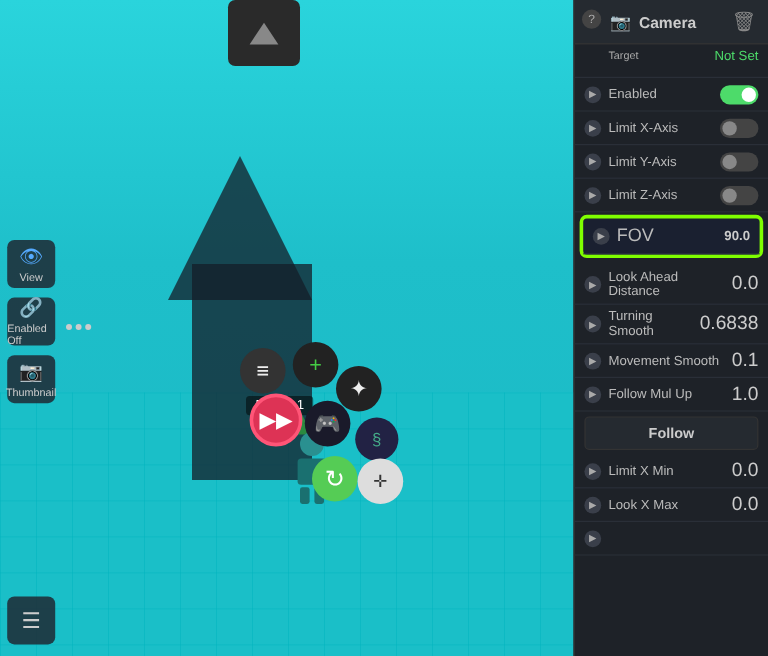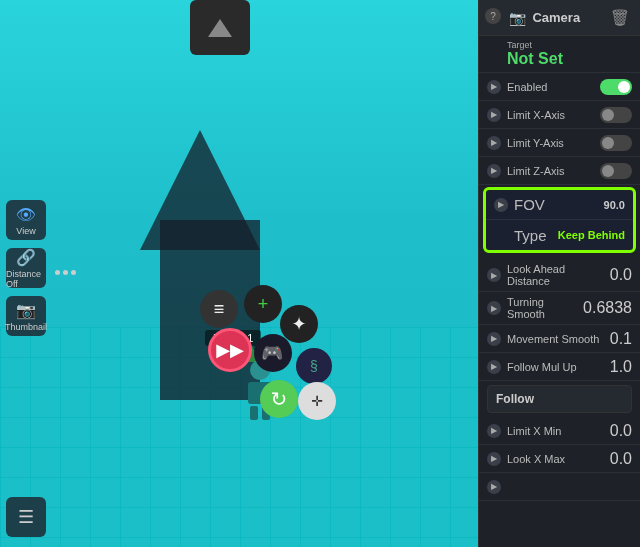--- a/index.html
+++ b/index.html
@@ -289,28 +289,27 @@
       position: absolute;
       width: 12px; height: 12px;
       border-radius: 50%;
       background: #888;
       top: 2px;
       left: 2px;
     }
 
     
     .target-row {
-      flex-direction: column;
       align-items: flex-start;
       padding: 4px 8px 4px 28px;
     }
     .target-not-set {
       color: #4ddb6a;
-      font-size: 16px;
-      font-weight: bold;
+      font-size: 11px;
+      font-weight: normal;
     }
 
     
     .highlight-box {
       border: 3px solid #7fff00;
       border-radius: 6px;
       margin: 2px 4px;
       background: #1a2030;
     }
     .highlight-row {
@@ -419,21 +418,21 @@
     <div class="fb fb-move">✛</div>
   </div>
 
   <div class="left-toolbar">
     <div class="toolbar-btn active">
       <span class="icon-sym">👁</span>
       <span>View</span>
     </div>
     <div class="toolbar-btn">
       <span class="icon-sym">🔗</span>
-      <span>Distance Off</span>
+      <span>Enabled Off</span>
     </div>
     <div class="toolbar-btn">
       <span class="icon-sym">📷</span>
       <span>Thumbnail</span>
     </div>
   </div>
 
   <div class="bottom-left-icon">
     <span>☰</span>
   </div>
@@ -478,24 +477,20 @@
     <span class="prop-label">Limit Z-Axis</span>
     <div class="toggle-off"></div>
   </div>
 
   <div class="highlight-box">
     <div class="highlight-row">
       <div class="prop-expand">▶</div>
       <span class="hl-label">FOV</span>
       <span class="hl-value">90.0</span>
     </div>
-    <div class="highlight-row">
-      <span class="hl-label" style="padding-left:20px;">Type</span>
-      <span class="hl-value-green">Keep Behind</span>
-    </div>
   </div>
 
   <div class="prop-section">
 
     <div class="prop-row">
       <div class="prop-expand">▶</div>
       <span class="prop-label">Look Ahead Distance</span>
       <span class="prop-value">0.0</span>
     </div>
 
@@ -510,21 +505,21 @@
       <span class="prop-label">Movement Smooth</span>
       <span class="prop-value">0.1</span>
     </div>
 
     <div class="prop-row">
       <div class="prop-expand">▶</div>
       <span class="prop-label">Follow Mul Up</span>
       <span class="prop-value">1.0</span>
     </div>
 
-    <div class="prop-row" style="justify-content:flex-start; padding: 6px 8px; background:#252a30; border: 1px solid #333; border-radius:4px; margin:4px 8px;">
+    <div class="prop-row" style="justify-content:center; padding: 6px 8px; background:#252a30; border: 1px solid #333; border-radius:4px; margin:4px 8px;">
       <span style="color:#ccc; font-size:12px; font-weight:bold; cursor:pointer;">Follow</span>
     </div>
 
     <div class="prop-row">
       <div class="prop-expand">▶</div>
       <span class="prop-label">Limit X Min</span>
       <span class="prop-value">0.0</span>
     </div>
 
     <div class="prop-row">

